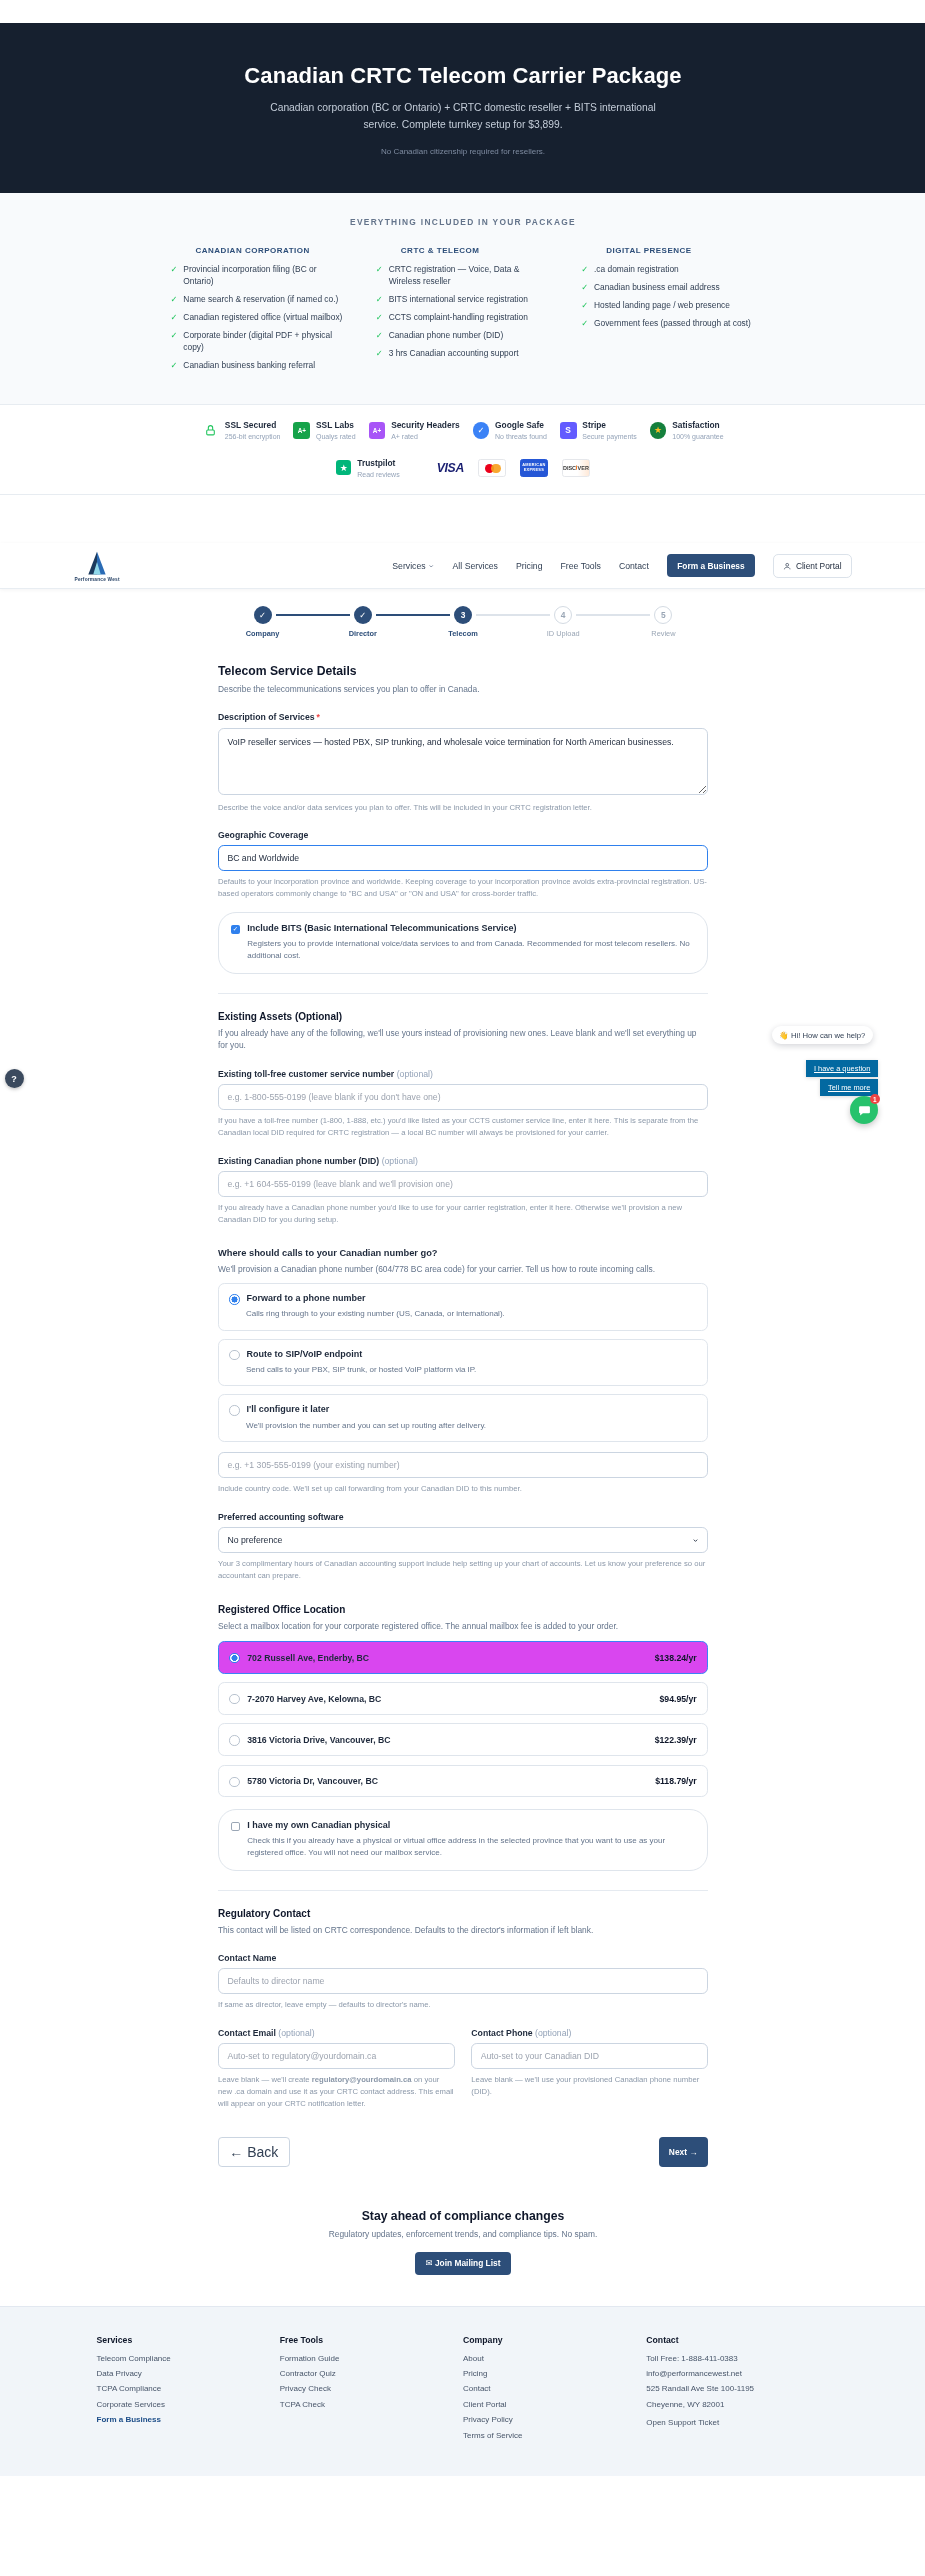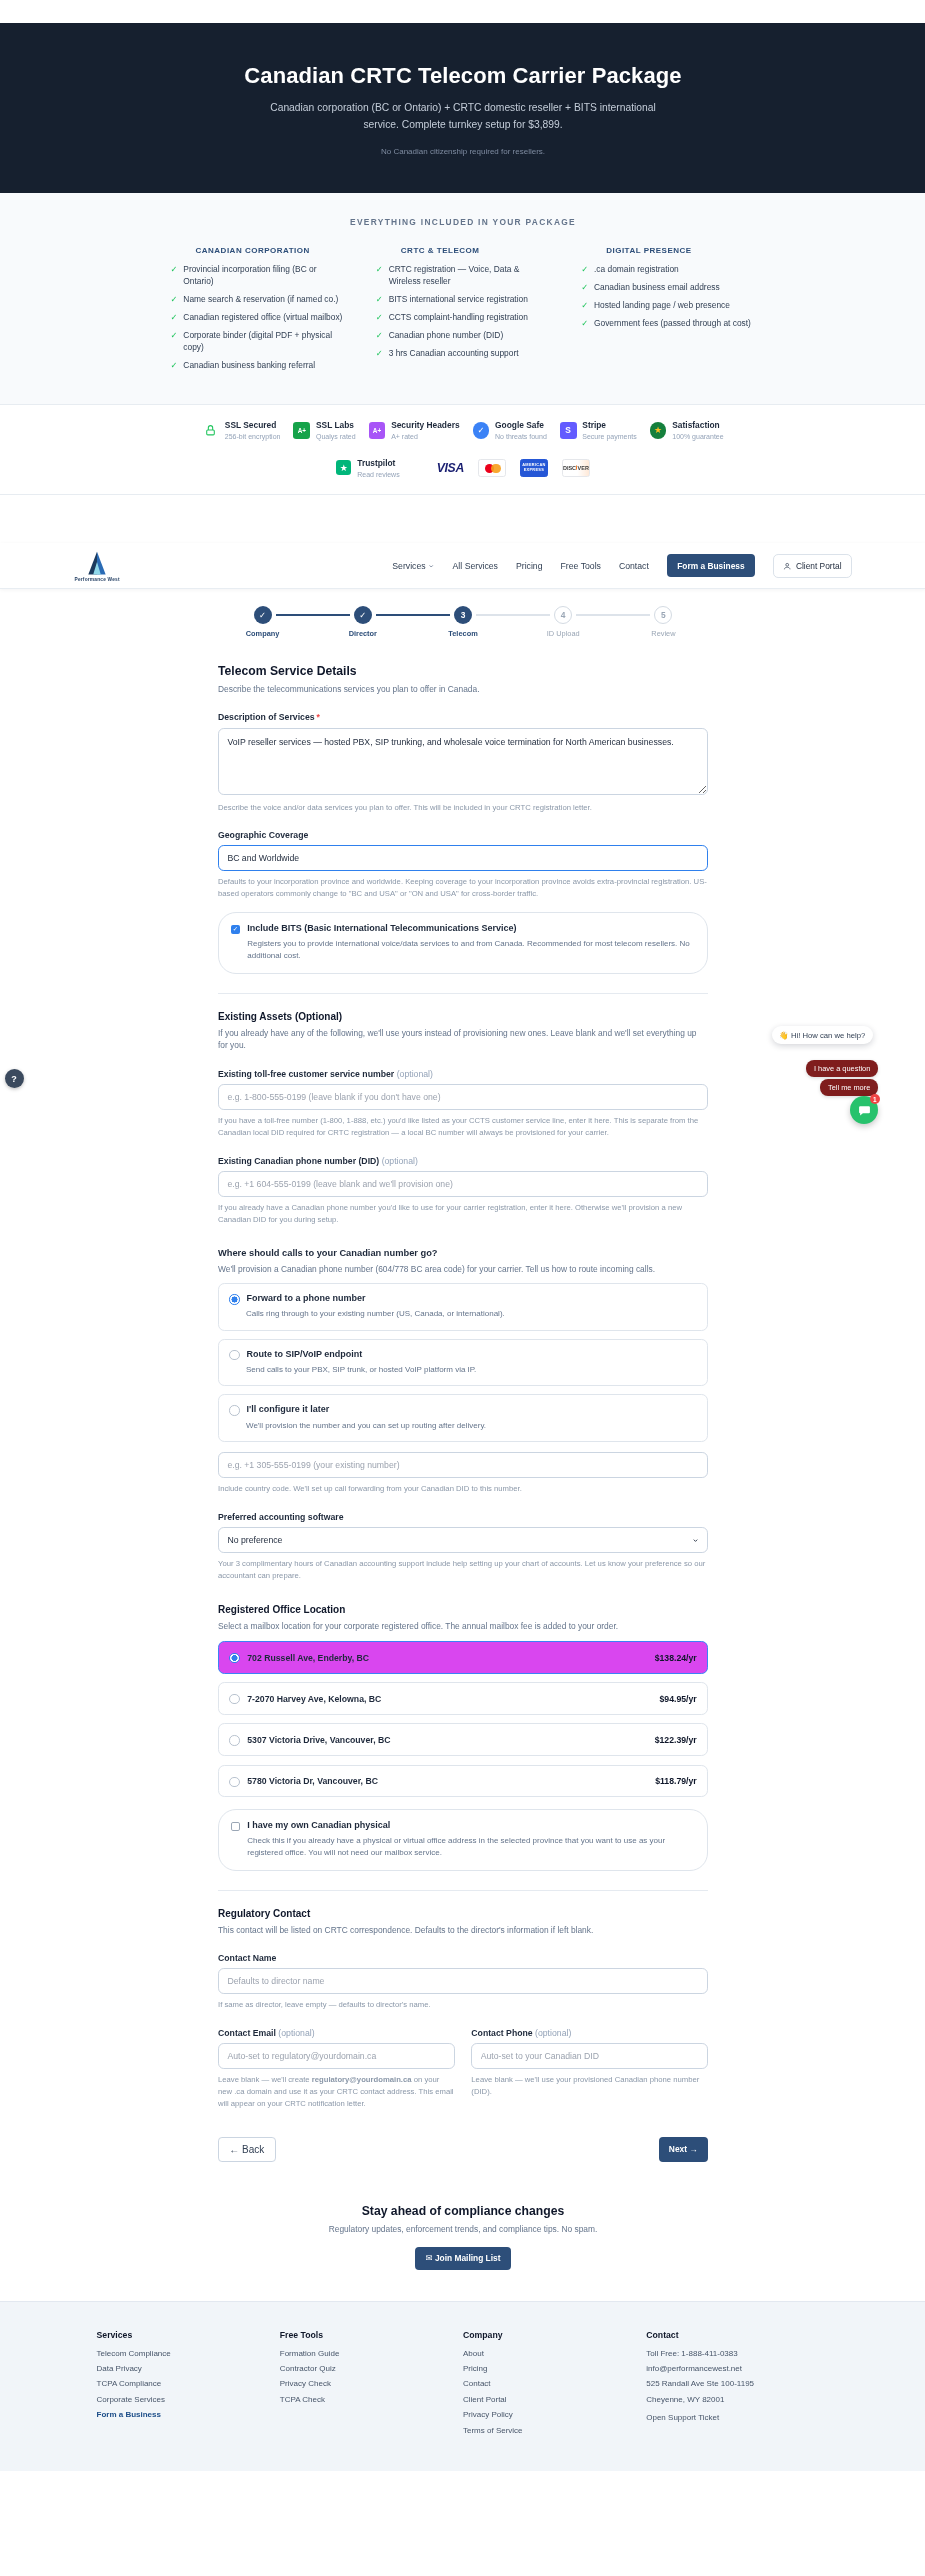--- a/index.html
+++ b/index.html
@@ -107,41 +107,41 @@
   .mailcard { display: flex; align-items: center; gap: 7.7px; border: 0.6px solid #dfe5ec; border-radius: 6.4px;
               padding: 9.6px 10.3px; margin-top: 8.4px; background: #fff; cursor: pointer; }
   .mailcard.sel { background: #d946ef; border: 1px solid #3b82f6; }
   .mailcard .addr { font-size: 8.7px; font-weight: 600; color: #1e293b; }
   .mailcard .price { margin-left: auto; font-size: 8.7px; font-weight: 700; color: #0f172a; }
   .sel { display: flex; align-items: center; justify-content: space-between; cursor: pointer; }
   .twocol { display: flex; gap: 16.7px; }
   .twocol > div { flex: 1; }
   .btnrow { display: flex; justify-content: space-between; margin-top: 27px; }
   .btn-back { background: #fff; border: 0.6px solid #cbd5e1; border-radius: 3.9px; padding: 5.8px 10.3px;
-              font-size: 10px; color: #334155; cursor: pointer; font-family: inherit; }
+              font-size: 14px; color: #334155; cursor: pointer; font-family: inherit; }
   
   .newsletter { text-align: center; padding: 36px 0 31px; }
   .newsletter h3 { font-size: 12.2px; font-weight: 700; color: #0f172a; }
   .newsletter p { font-size: 8.4px; color: #64748b; margin-top: 5.8px; }
   .newsletter .btn-navy { margin-top: 13px; }
   
   footer { background: #f1f5f9; border-top: 0.6px solid #e2e8f0; padding: 28px 0 30px; }
   .fcols { max-width: 733px; margin: 0 auto; display: flex; }
   .fcol { flex: 1; }
   .fcol h5 { font-size: 8.7px; font-weight: 700; color: #0f172a; margin-bottom: 9px; }
   .fcol a, .fcol span.fl { display: block; font-size: 8px; color: #475569; text-decoration: none; margin-bottom: 6.4px; cursor: pointer; }
   .fcol a.accent { color: #1d4e89; font-weight: 700; }
   
   .help-circle { position: absolute; left: 4.5px; top: 1069px; width: 19px; height: 19px; border-radius: 50%;
                  background: #3b4a5e; color: #fff; display: flex; align-items: center; justify-content: center;
                  font-size: 9px; font-weight: 700; box-shadow: 0 1.3px 3.9px rgba(0,0,0,.25); cursor: pointer; }
   .chat-tip { position: absolute; right: 53px; top: 1026px; background: #fff; border-radius: 9px;
               box-shadow: 0 1.9px 6.4px rgba(15,23,42,.18); padding: 4.5px 7.7px; font-size: 7.7px; color: #334155; cursor: pointer; }
-  .chat-pill { position: absolute; right: 48px; background: #7f1d1d; color: #fff; font-size: 7.4px;
-               border-radius: 8px; padding: 3.9px 7.7px; box-shadow: 0 1.3px 3.9px rgba(0,0,0,.15); cursor: pointer; }
+  .chat-pill { position: absolute; right: 48px; background: #0369a1; color: #fff; font-size: 7.4px;
+               border-radius: 0; padding: 3.9px 7.7px; box-shadow: 0 1.3px 3.9px rgba(0,0,0,.15); cursor: pointer; text-decoration: underline; }
   .pill-1 { top: 1060px; } .pill-2 { top: 1079px; }
   .chat-fab { position: absolute; right: 48px; top: 1096px; width: 28px; height: 28px; border-radius: 50%;
               background: #27c26c; display: flex; align-items: center; justify-content: center;
               box-shadow: 0 2.6px 6.4px rgba(0,0,0,.22); cursor: pointer; }
   .chat-badge { position: absolute; top: -1.9px; right: -1.9px; width: 10.3px; height: 10.3px; border-radius: 50%;
                 background: #ef4444; color: #fff; font-size: 6.4px; font-weight: 700;
                 display: flex; align-items: center; justify-content: center; }
 </style>
 </head>
 <body>
@@ -422,21 +422,21 @@
     <span class="addr">702 Russell Ave, Enderby, BC</span>
     <span class="price">$138.24/yr</span>
   </div>
   <div class="mailcard">
     <span class="radio off"></span>
     <span class="addr">7-2070 Harvey Ave, Kelowna, BC</span>
     <span class="price">$94.95/yr</span>
   </div>
   <div class="mailcard">
     <span class="radio off"></span>
-    <span class="addr">5307 Victoria Drive, Vancouver, BC</span>
+    <span class="addr">3816 Victoria Drive, Vancouver, BC</span>
     <span class="price">$122.39/yr</span>
   </div>
   <div class="mailcard">
     <span class="radio off"></span>
     <span class="addr">5780 Victoria Dr, Vancouver, BC</span>
     <span class="price">$118.79/yr</span>
   </div>
 
   <div class="cardbox">
     <div class="cb-row">

